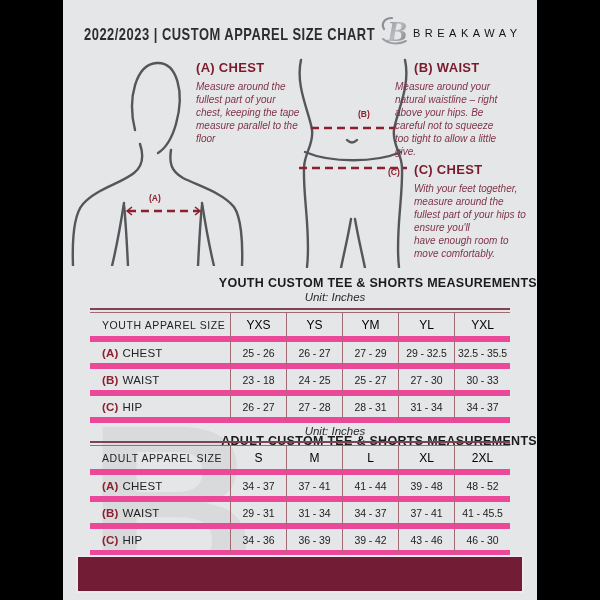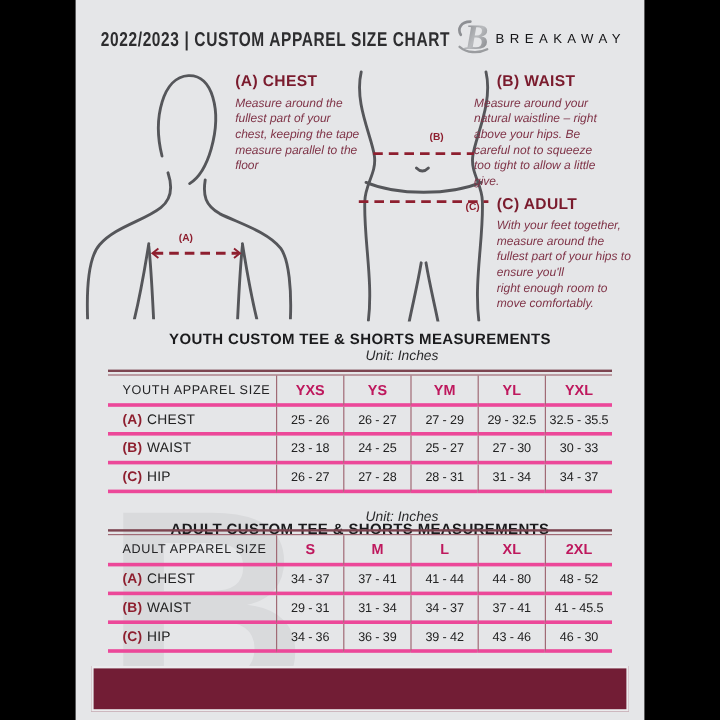--- a/index.html
+++ b/index.html
@@ -27,40 +27,40 @@
   .g-body{
     position:absolute;font-size:10px;font-style:italic;color:#7f3347;
     line-height:13px;white-space:pre-line;
   }
   .marker{
     position:absolute;font-size:8.5px;font-weight:700;color:#8e1f2f;z-index:3;
   }
   svg.fig{position:absolute;}
   
   .sec-title{
-    position:absolute;left:0;width:474px;text-align:center;font-size:12.5px;
+    position:absolute;left:0;width:474px;text-align:right;font-size:12.5px;
     font-weight:700;color:#1b1b1d;letter-spacing:.3px;
   }
   .sec-unit{
     position:absolute;left:0;width:544px;text-align:center;font-size:11.5px;
     font-style:italic;color:#2a2a2c;
   }
   
   .size-table{position:absolute;left:27px;width:420px;z-index:1;}
   .t-top{border-top:2px solid #7c4450;margin-bottom:2px;}
   .t-grid{
     display:grid;grid-template-columns:140px 56px 56px 56px 56px 56px;
     border-top:1px solid #a06a75;
   }
   .t-grid > div{
     display:flex;align-items:center;justify-content:center;
-    border-bottom:3px solid #ec4899;white-space:nowrap;text-align:right;
+    border-bottom:6px solid #ec4899;white-space:nowrap;text-align:right;
   }
   .t-grid .v{border-left:1px solid #a06a75;}
-  .th{height:23px;font-size:12px;font-weight:700;color:#be185d;}
+  .th{height:23px;font-size:12px;font-weight:400;color:#000000;}
   .th.first{justify-content:flex-start;padding-left:12px;font-weight:400;
     font-size:10.5px;letter-spacing:.6px;color:#232325;}
   .td{height:21px;font-size:10.5px;color:#222;letter-spacing:-.1px;}
   .td.first{justify-content:flex-start;padding-left:12px;font-size:11.5px;letter-spacing:.2px;}
   .pfx{color:#8e1f2f;font-weight:700;margin-right:4px;}
   
   .watermark{
     position:absolute;left:24px;top:408px;font-size:235px;font-weight:700;
     color:#d9dadc;line-height:.85;z-index:0;user-select:none;
   }
@@ -124,23 +124,23 @@
   </svg>
   <span class="marker" style="left:295px;top:109px;">(B)</span>
   <span class="marker" style="left:325px;top:167px;">(C)</span>
 
   <div class="g-head" style="left:133px;top:60px;">(A) CHEST</div>
   <div class="g-body" style="left:133px;top:80px;width:108px;">Measure around the fullest part of your chest, keeping the tape measure parallel to the floor</div>
 
   <div class="g-head" style="left:351px;top:60px;">(B) WAIST</div>
   <div class="g-body" style="left:332px;top:80px;width:114px;">Measure around your natural waistline – right above your hips. Be careful not to squeeze too tight to allow a little give.</div>
 
-  <div class="g-head" style="left:351px;top:162px;">(C) ADULT</div>
+  <div class="g-head" style="left:351px;top:162px;">(C) CHEST</div>
   <div class="g-body" style="left:351px;top:182px;width:116px;">With your feet together, measure around the fullest part of your hips to ensure you'll
-right enough room to move comfortably.</div>
+have enough room to move comfortably.</div>
 
   <div class="watermark">B</div>
 
   <div class="sec-title" style="top:276px;">YOUTH CUSTOM TEE &amp; SHORTS MEASUREMENTS</div>
   <div class="sec-unit" style="top:291px;">Unit: Inches</div>
 
   <div class="size-table" style="top:308px;">
     <div class="t-top"></div>
     <div class="t-grid">
       <div class="th first">YOUTH APPAREL SIZE</div>
@@ -195,21 +195,21 @@
       <div class="th v">XL</div>
       <div class="th v">2XL</div>
 
       <div class="td first">
         <span class="pfx">(A)</span>
         <span>CHEST</span>
       </div>
       <div class="td v">34 - 37</div>
       <div class="td v">37 - 41</div>
       <div class="td v">41 - 44</div>
-      <div class="td v">44 - 80</div>
+      <div class="td v">39 - 48</div>
       <div class="td v">48 - 52</div>
 
       <div class="td first">
         <span class="pfx">(B)</span>
         <span>WAIST</span>
       </div>
       <div class="td v">29 - 31</div>
       <div class="td v">31 - 34</div>
       <div class="td v">34 - 37</div>
       <div class="td v">37 - 41</div>

